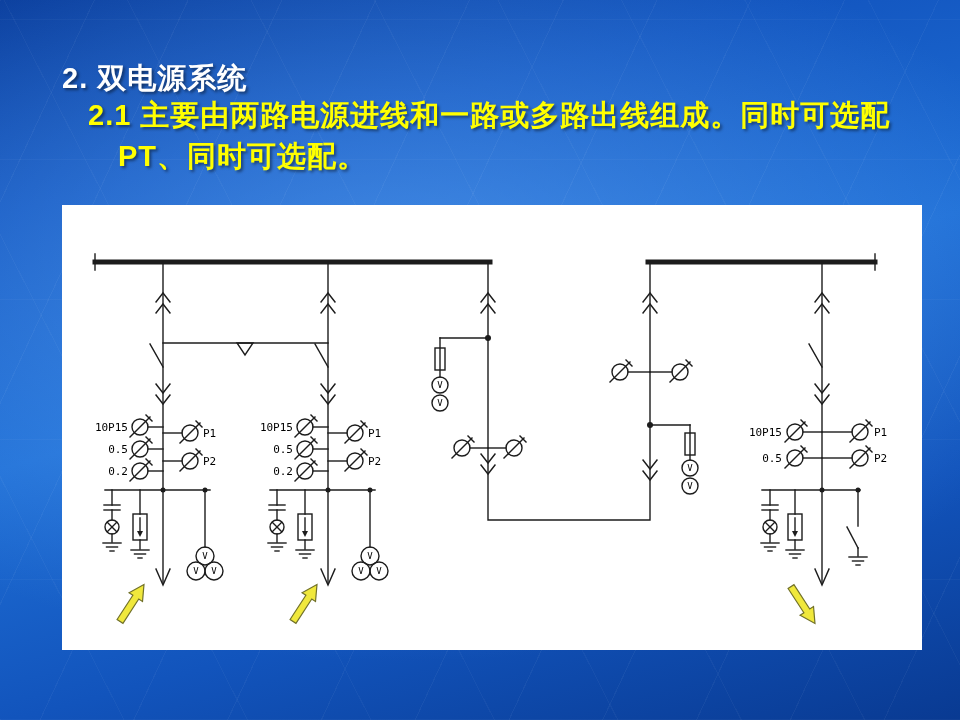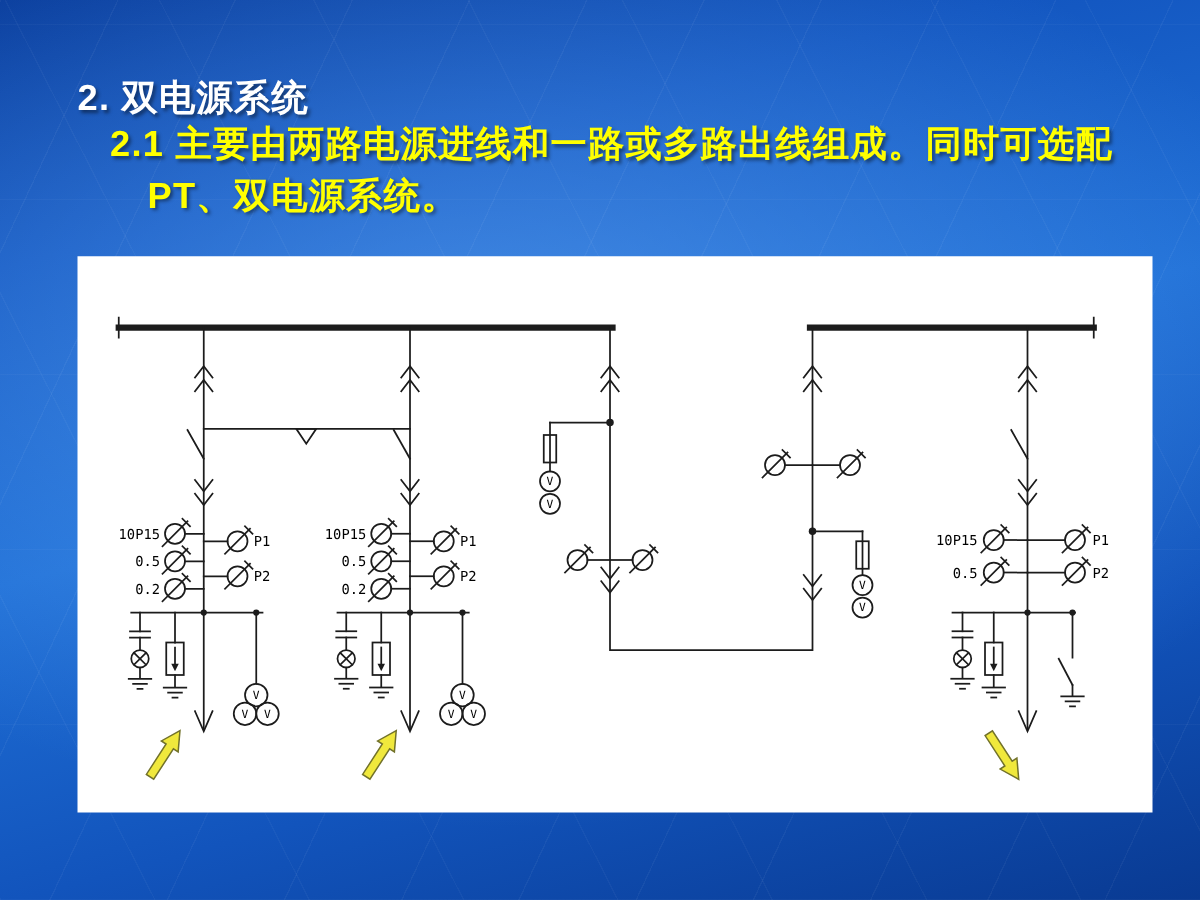--- a/index.html
+++ b/index.html
@@ -44,21 +44,21 @@
   .diagram-svg .lblL{text-anchor:end;}
   .diagram-svg .ya{fill:#f0e83c;stroke:#72722a;stroke-width:1.2;}
 </style>
 </head>
 <body>
 
 <div class="bg-lines"></div>
 
 <div class="title">2. 双电源系统</div>
 <div class="body-line l1">2.1 主要由两路电源进线和一路或多路出线组成。同时可选配</div>
-<div class="body-line l2">PT、双电源系统。</div>
+<div class="body-line l2">PT、同时可选配。</div>
 
 <div class="panel">
 <svg class="diagram-svg" width="860" height="445" viewBox="0 0 860 445">
   <defs>
     <g id="chevU">
           <polyline points="-7,2 0,-7 7,2"></polyline>
           <polyline points="-7,13 0,4 7,13"></polyline>
         </g>
     <g id="chevD">
           <polyline points="-7,-2 0,7 7,-2"></polyline>

